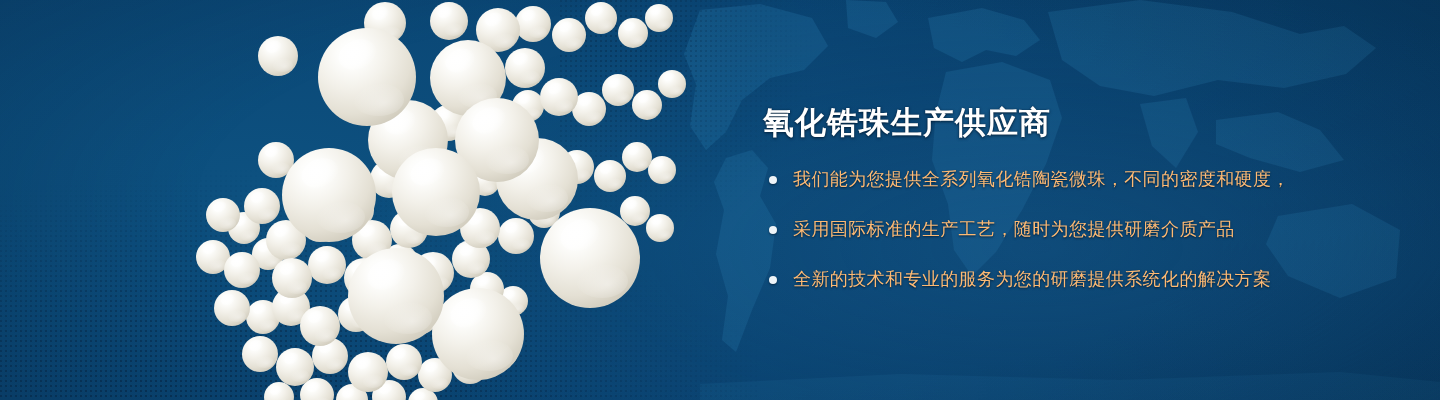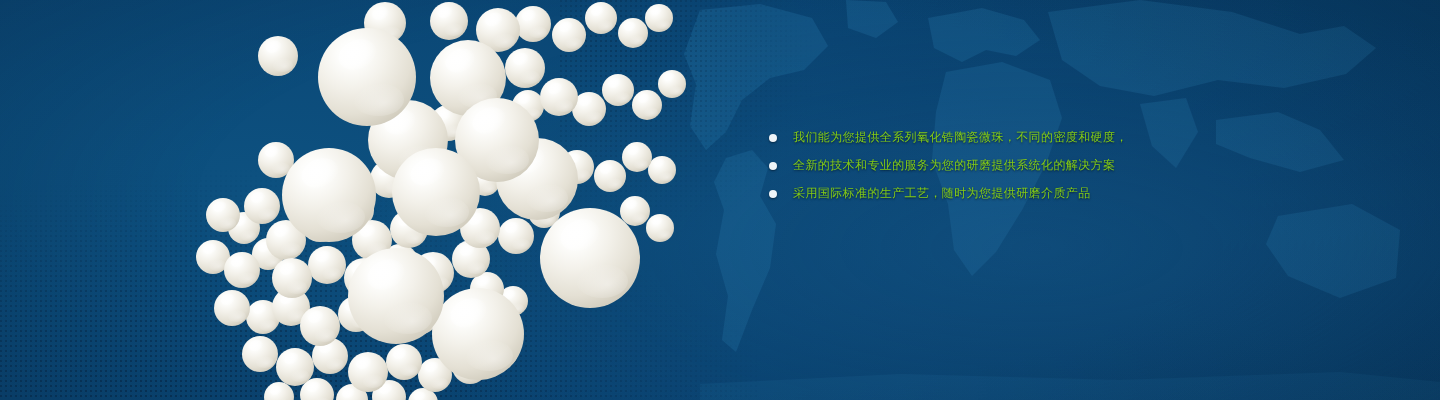--- a/index.html
+++ b/index.html
@@ -101,26 +101,27 @@
     text-shadow:0 1px 3px rgba(2,18,35,.75), 0 0 1px rgba(2,18,35,.6);
     white-space:nowrap;
   }
   .bullets{
     margin-top:22px;
     list-style:none;
   }
   .bullet{
     position:relative;
     padding-left:30px;
-    font-size:12px;
+    font-size:18px;
     line-height:23px;
-    color:#84cc16;
+    color:#fdba74;
     letter-spacing:.4px;
     text-shadow:0 1px 2px rgba(2,18,35,.80);
     margin-bottom:5px;
+    margin-top:27px;
   }
   .bullet:last-child{ margin-bottom:0; }
   .bullet-dot{
     position:absolute;
     left:6px; top:8px;
     width:8px; height:8px;
     border-radius:50%;
     background:#eef4f8;
     box-shadow:0 1px 2px rgba(2,18,35,.6);
   }
@@ -240,29 +241,30 @@
       <div class="bead" style="left: 455px; top: 98px; width: 84px; height: 84px;"></div>
       <div class="bead" style="left: 392px; top: 148px; width: 88px; height: 88px;"></div>
       <div class="bead" style="left: 432px; top: 288px; width: 92px; height: 92px;"></div>
       <div class="bead" style="left: 282px; top: 148px; width: 94px; height: 94px;"></div>
       <div class="bead" style="left: 348px; top: 248px; width: 96px; height: 96px;"></div>
       <div class="bead" style="left: 318px; top: 28px; width: 98px; height: 98px;"></div>
       <div class="bead" style="left: 540px; top: 208px; width: 100px; height: 100px;"></div>
     </div>
 
   <div class="copy">
+    <div class="headline">氧化锆珠生产供应商</div>
     <ul class="bullets">
       <li class="bullet">
         <span class="bullet-dot"></span>
         <span class="bullet-text">我们能为您提供全系列氧化锆陶瓷微珠，不同的密度和硬度，</span>
       </li>
       <li class="bullet">
         <span class="bullet-dot"></span>
-        <span class="bullet-text">全新的技术和专业的服务为您的研磨提供系统化的解决方案</span>
+        <span class="bullet-text">采用国际标准的生产工艺，随时为您提供研磨介质产品</span>
       </li>
       <li class="bullet">
         <span class="bullet-dot"></span>
-        <span class="bullet-text">采用国际标准的生产工艺，随时为您提供研磨介质产品</span>
+        <span class="bullet-text">全新的技术和专业的服务为您的研磨提供系统化的解决方案</span>
       </li>
     </ul>
   </div>
 
 </div>
 
 </body></html>

